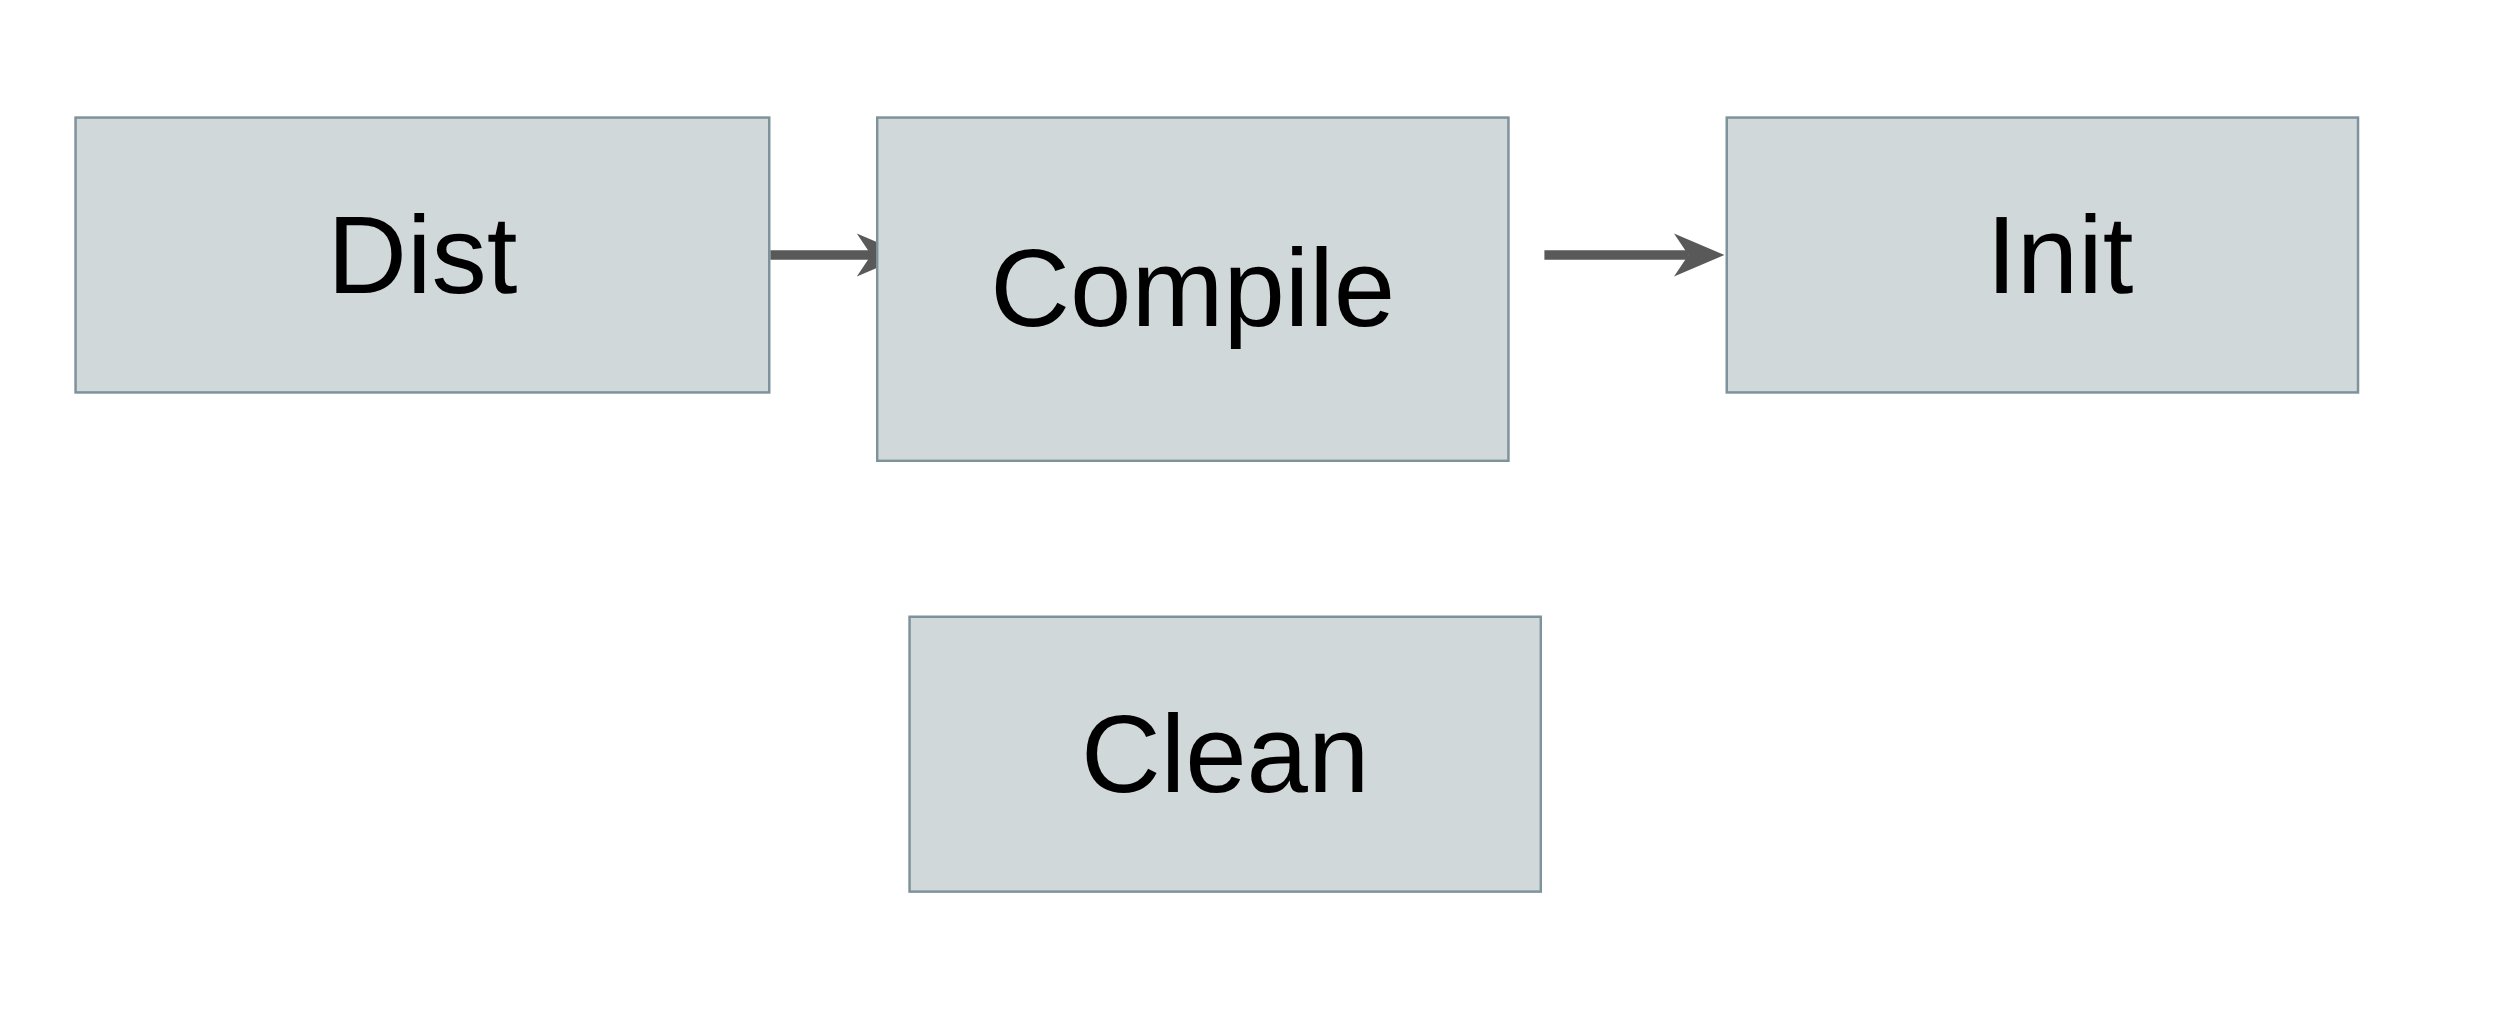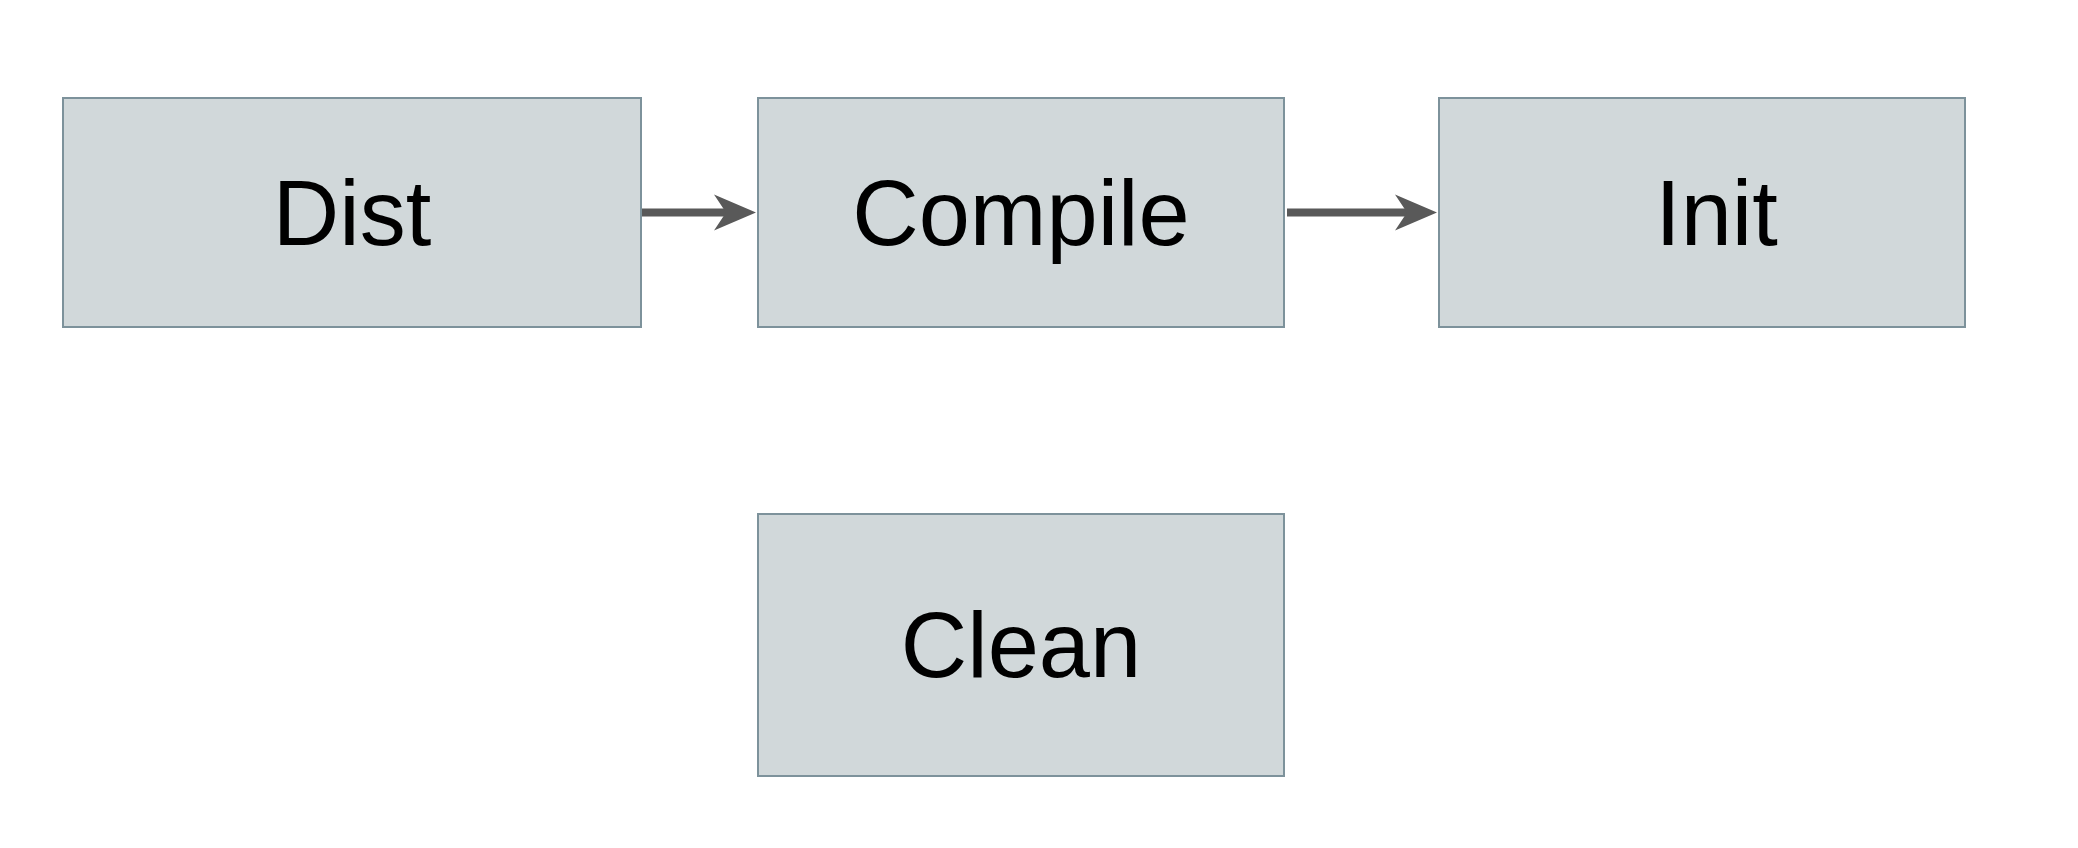--- a/index.html
+++ b/index.html
@@ -49,24 +49,24 @@
       <line x1="592" y1="212.5" x2="726" y2="212.5" stroke="#595959" stroke-width="8"></line>
       <polygon points="756,212.5 714,194.5 726,212.5 714,230.5" fill="#595959"></polygon>
       <line x1="1287" y1="212.5" x2="1407" y2="212.5" stroke="#595959" stroke-width="8"></line>
       <polygon points="1437,212.5 1395,194.5 1407,212.5 1395,230.5" fill="#595959"></polygon>
     </svg>
 
   <div class="node" style="left: 62px; top: 97px; width: 580px; height: 231px;">
     <span class="node-label">Dist</span>
   </div>
 
-  <div class="node" style="left: 757px; top: 97px; width: 528px; height: 231px;">
+  <div class="node" style="left: 730px; top: 97px; width: 528px; height: 288px;">
     <span class="node-label">Compile</span>
   </div>
 
   <div class="node" style="left: 1438px; top: 97px; width: 528px; height: 231px; padding-left: 29px;">
     <span class="node-label">Init</span>
   </div>
 
-  <div class="node" style="left: 757px; top: 513px; width: 528px; height: 264px;">
+  <div class="node" style="left: 757px; top: 513px; width: 528px; height: 231px;">
     <span class="node-label">Clean</span>
   </div>
 </div>
 
 </body></html>

